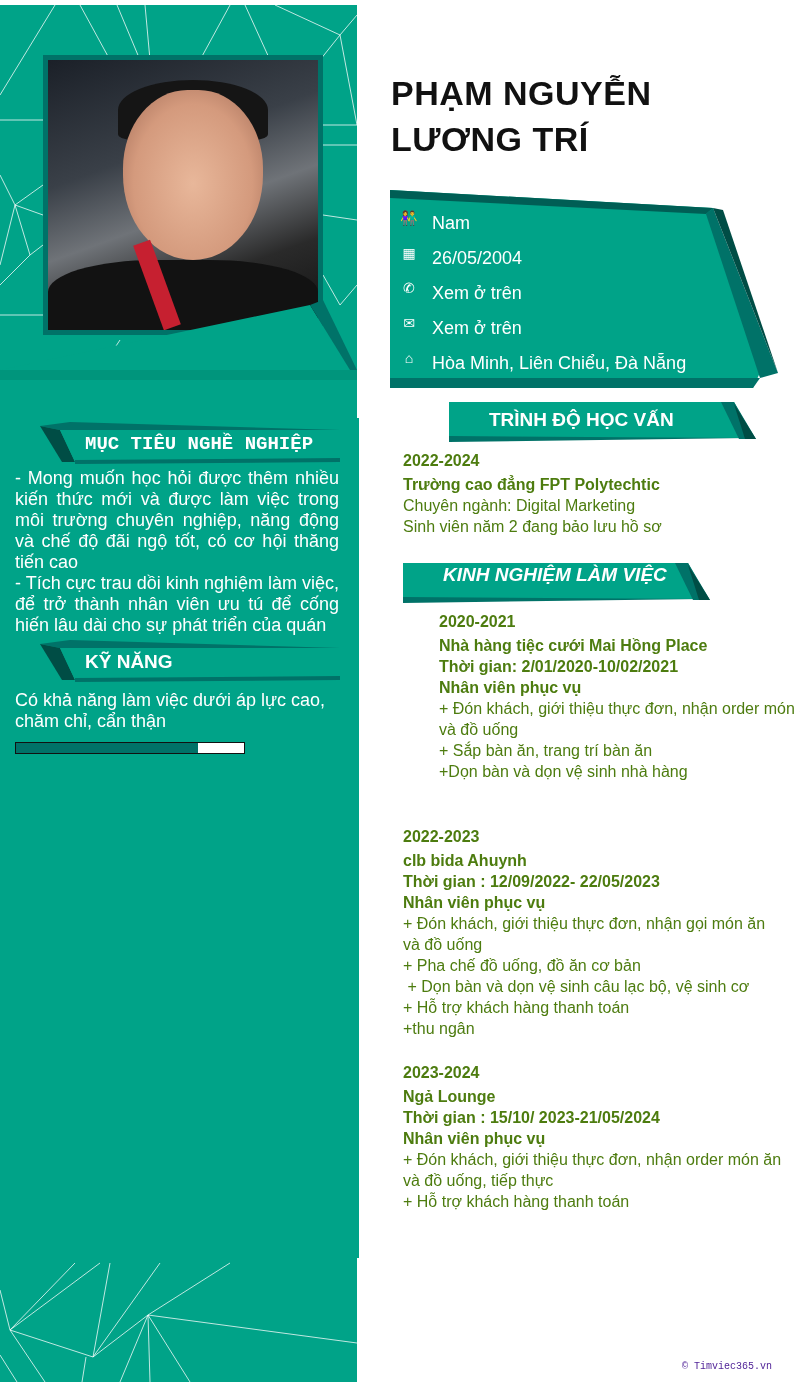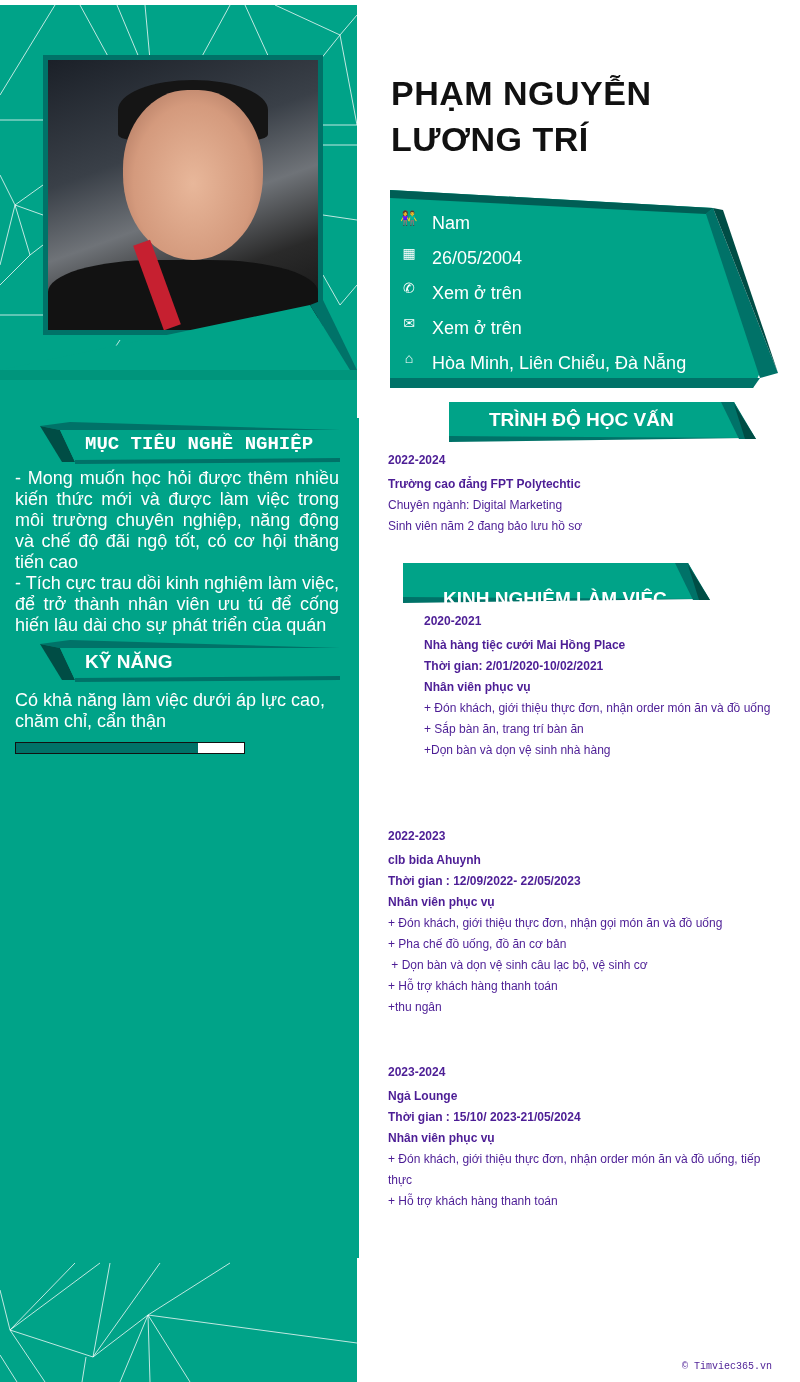--- a/index.html
+++ b/index.html
@@ -18,21 +18,21 @@
   .info-box { position: absolute; left: 388px; top: 188px; width: 392px; height: 205px; }
   .info-list { position: absolute; left: 398px; top: 200px; }
   .info-item { display: flex; align-items: center; height: 35px; }
   .info-icon { width: 22px; height: 22px; border-radius: 50%; display: flex; align-items: center; justify-content: center; color: #fff; font-size: 14px; margin-right: 12px; }
   .info-text { color: #fff; font-size: 18px; margin-top: 12px; }
   .sec-head { position: absolute; }
   .sec-head .label { position: absolute; color: #fff; font-weight: bold; font-size: 19px; white-space: nowrap; }
   .side-text { position: absolute; left: 15px; width: 324px; color: #fff; font-size: 18px; line-height: 21px; text-align: justify; }
   .skill-bar { position: absolute; left: 15px; top: 742px; width: 230px; height: 12px; border: 1px solid #111; background: #fff; }
   .skill-fill { height: 100%; background: #007268; }
-  .main-block { position: absolute; left: 388px; width: 380px; font-size: 12px; line-height: 21px; color: #4c1d95; }
+  .main-block { position: absolute; left: 403px; width: 380px; font-size: 16px; line-height: 21px; color: #4d7c0f; }
   .main-block .year { font-weight: bold; margin-bottom: 3px; }
   .main-block .b { font-weight: bold; }
   .footer { position: absolute; right: 28px; top: 1361px; font-family: "Liberation Mono", "DejaVu Sans Mono", monospace; font-size: 10px; color: #4c1d95; }
 </style>
 </head>
 <body>
 
 <div class="sidebar">
   <svg class="pattern" width="357" height="1377" viewBox="0 0 357 1377">
     <g stroke="#ffffff" stroke-opacity="0.75" stroke-width="1" fill="none">
@@ -175,21 +175,21 @@
   <div>Sinh viên năm 2 đang bảo lưu hồ sơ</div>
 </div>
 
 <div class="sec-head" style="left:403px; top:563px; width:310px; height:40px;">
   <svg width="310" height="40" viewBox="0 0 310 40" style="position:absolute;left:0;top:0;">
     <polygon points="0,0 285,0 305,36 0,36" fill="#00a388"></polygon>
     <polygon points="272,0 285,0 307,37 290,37" fill="#007268"></polygon>
     <polygon points="285,2 307,37 296,37" fill="#004d45"></polygon>
     <polygon points="0,34 300,36 0,40" fill="#007268"></polygon>
   </svg>
-  <span class="label" style="left:40px; top:25px;">KINH NGHIỆM LÀM VIỆC</span>
+  <span class="label" style="left:40px; top:1px;font-style:italic;">KINH NGHIỆM LÀM VIỆC</span>
 </div>
 
 <div class="main-block" style="top:611px;margin-left:36px;">
   <div class="year">2020-2021</div>
   <div class="b">Nhà hàng tiệc cưới Mai Hồng Place</div>
   <div class="b">Thời gian:  2/01/2020-10/02/2021</div>
   <div class="b">Nhân viên phục vụ</div>
   <div>+ Đón khách, giới thiệu thực đơn, nhận order món ăn và đồ uống</div>
   <div>+ Sắp bàn ăn, trang trí bàn ăn</div>
   <div>+Dọn bàn và dọn vệ sinh nhà hàng</div>

